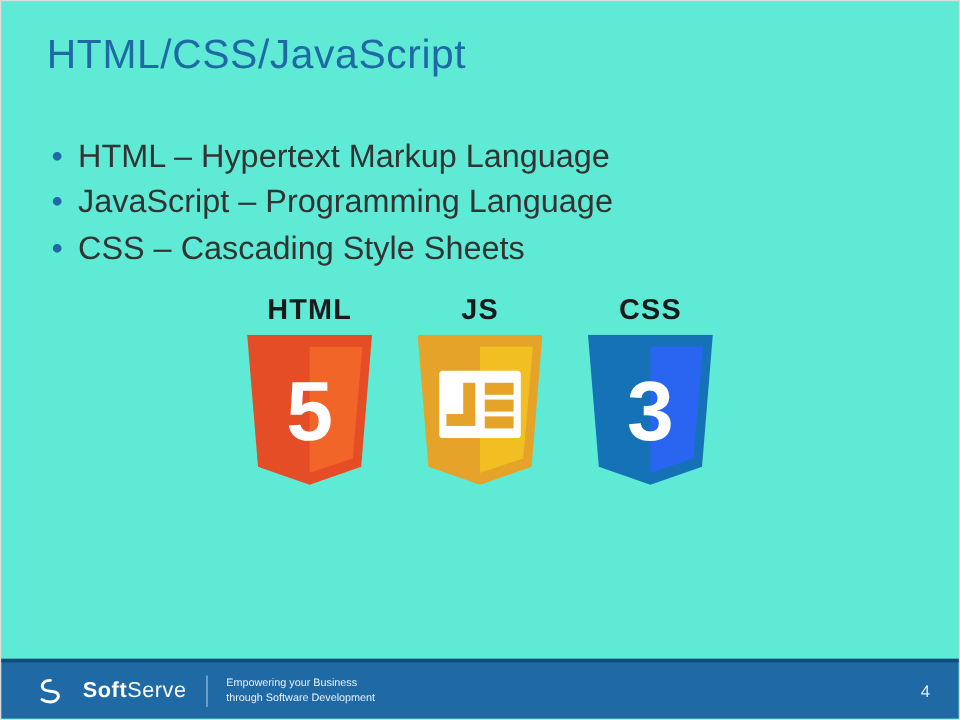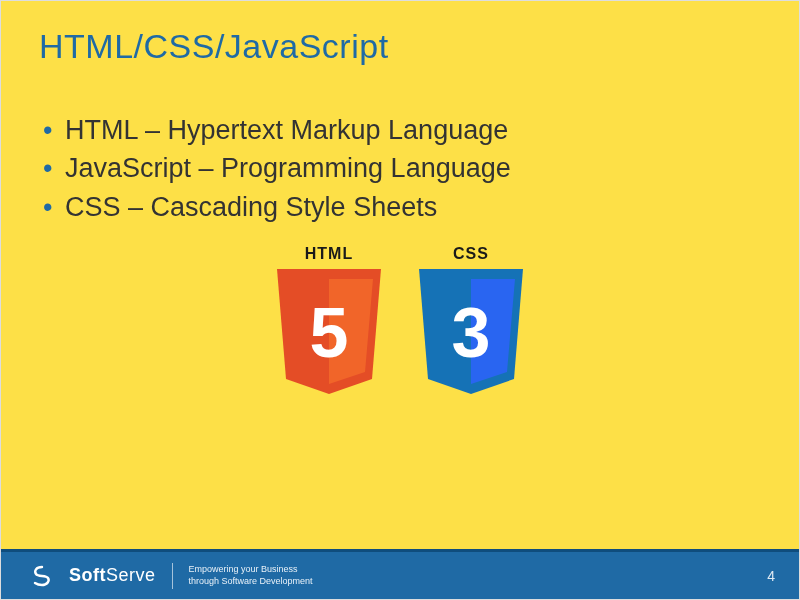--- a/index.html
+++ b/index.html
@@ -1,18 +1,18 @@
 <!DOCTYPE html>
 <html><head>
 <meta charset="utf-8">
 <style>
   * { margin: 0; padding: 0; box-sizing: border-box; }
   html, body { width: 800px; height: 600px; font-family: Verdana, Geneva, sans-serif; background: #f0f0f0; }
   .slide {
-    width: 800px; height: 600px; background: #fde047; position: relative; overflow: hidden;
+    width: 800px; height: 600px; background: #5eead4; position: relative; overflow: hidden;
     border: 1px solid #ddd;
   }
   .title {
     color: #1f6aa5;
     font-size: 34px;
     font-weight: 400;
     padding: 26px 0 0 38px;
     letter-spacing: 0.5px;
   }
   .bullets {
@@ -38,21 +38,21 @@
     display: flex;
     justify-content: center;
     align-items: flex-end;
     gap: 22px;
     margin-top: 20px;
   }
   .logo-col { display: flex; flex-direction: column; align-items: center; }
   .logo-label {
     font-family: Arial, sans-serif;
     font-weight: 900;
-    font-size: 16px;
+    font-size: 24px;
     letter-spacing: 1px;
     color: #1a1a1a;
     margin-bottom: 6px;
   }
   .footer {
     position: absolute;
     left: 0; right: 0; bottom: 0;
     height: 50px;
     background: #1f6aa5;
     border-top: 3px solid #0f4d7d;
@@ -96,20 +96,34 @@
 
     <div class="logo-col">
       <div class="logo-label">HTML</div>
       <svg class="shield" width="120" height="130" viewBox="0 0 120 130">
         <polygon points="8,0 112,0 103,110 60,125 17,110" fill="#e44d26"></polygon>
         <polygon points="60,10 104,10 96,103 60,115" fill="#f16529"></polygon>
         <text x="60" y="88" text-anchor="middle" font-family="Arial" font-weight="900" font-size="70" fill="#fff">5</text>
       </svg>
     </div>
 
+    <div class="logo-col">
+      <div class="logo-label">JS</div>
+      <svg class="shield" width="120" height="130" viewBox="0 0 120 130">
+        <polygon points="8,0 112,0 103,110 60,125 17,110" fill="#e6a329"></polygon>
+        <polygon points="60,10 104,10 96,103 60,115" fill="#f1bf22"></polygon>
+
+        <rect x="26" y="30" width="68" height="56" rx="3" fill="#fff"></rect>
+        <rect x="46" y="40" width="10" height="36" fill="#e6a329"></rect>
+        <rect x="32" y="66" width="24" height="10" fill="#e6a329"></rect>
+        <rect x="64" y="40" width="24" height="10" fill="#e6a329"></rect>
+        <rect x="64" y="54" width="24" height="10" fill="#e6a329"></rect>
+        <rect x="64" y="68" width="24" height="10" fill="#e6a329"></rect>
+      </svg>
+    </div>
 
     <div class="logo-col">
       <div class="logo-label">CSS</div>
       <svg class="shield" width="120" height="130" viewBox="0 0 120 130">
         <polygon points="8,0 112,0 103,110 60,125 17,110" fill="#1572b6"></polygon>
         <polygon points="60,10 104,10 96,103 60,115" fill="#2965f1"></polygon>
         <text x="60" y="88" text-anchor="middle" font-family="Arial" font-weight="900" font-size="70" fill="#fff">3</text>
       </svg>
     </div>
 

